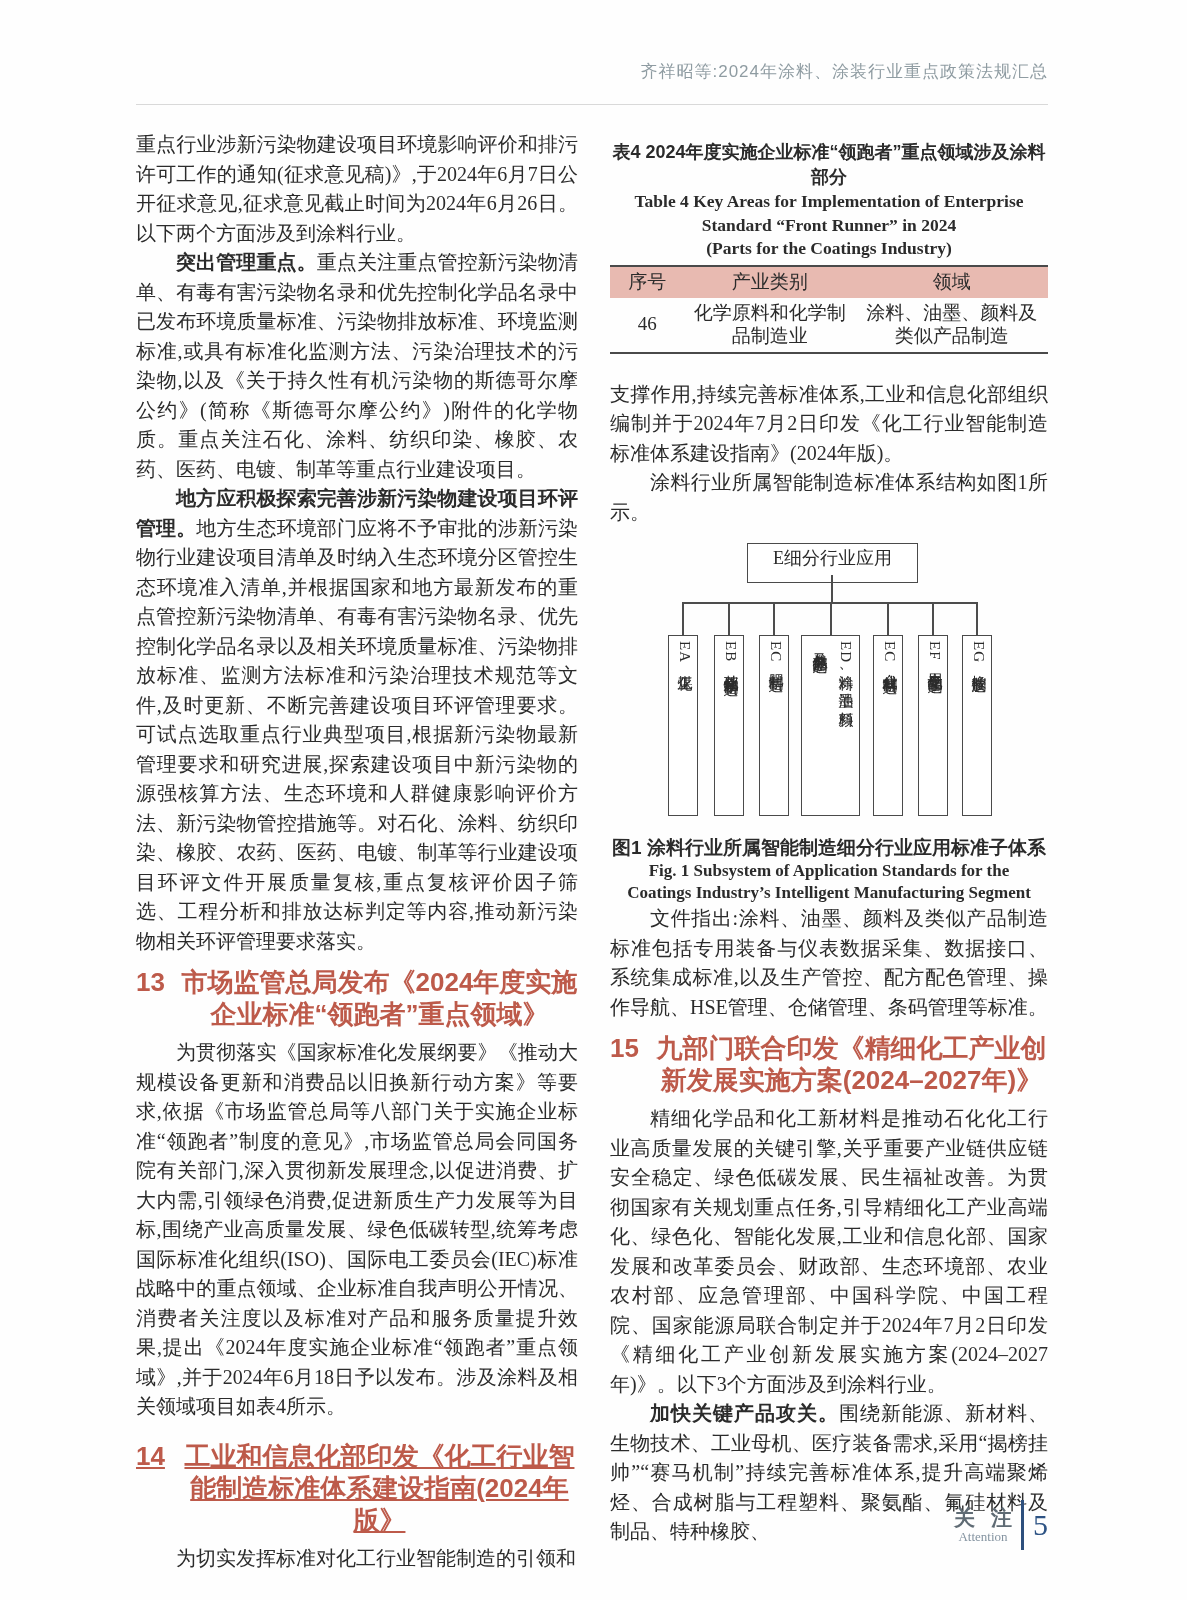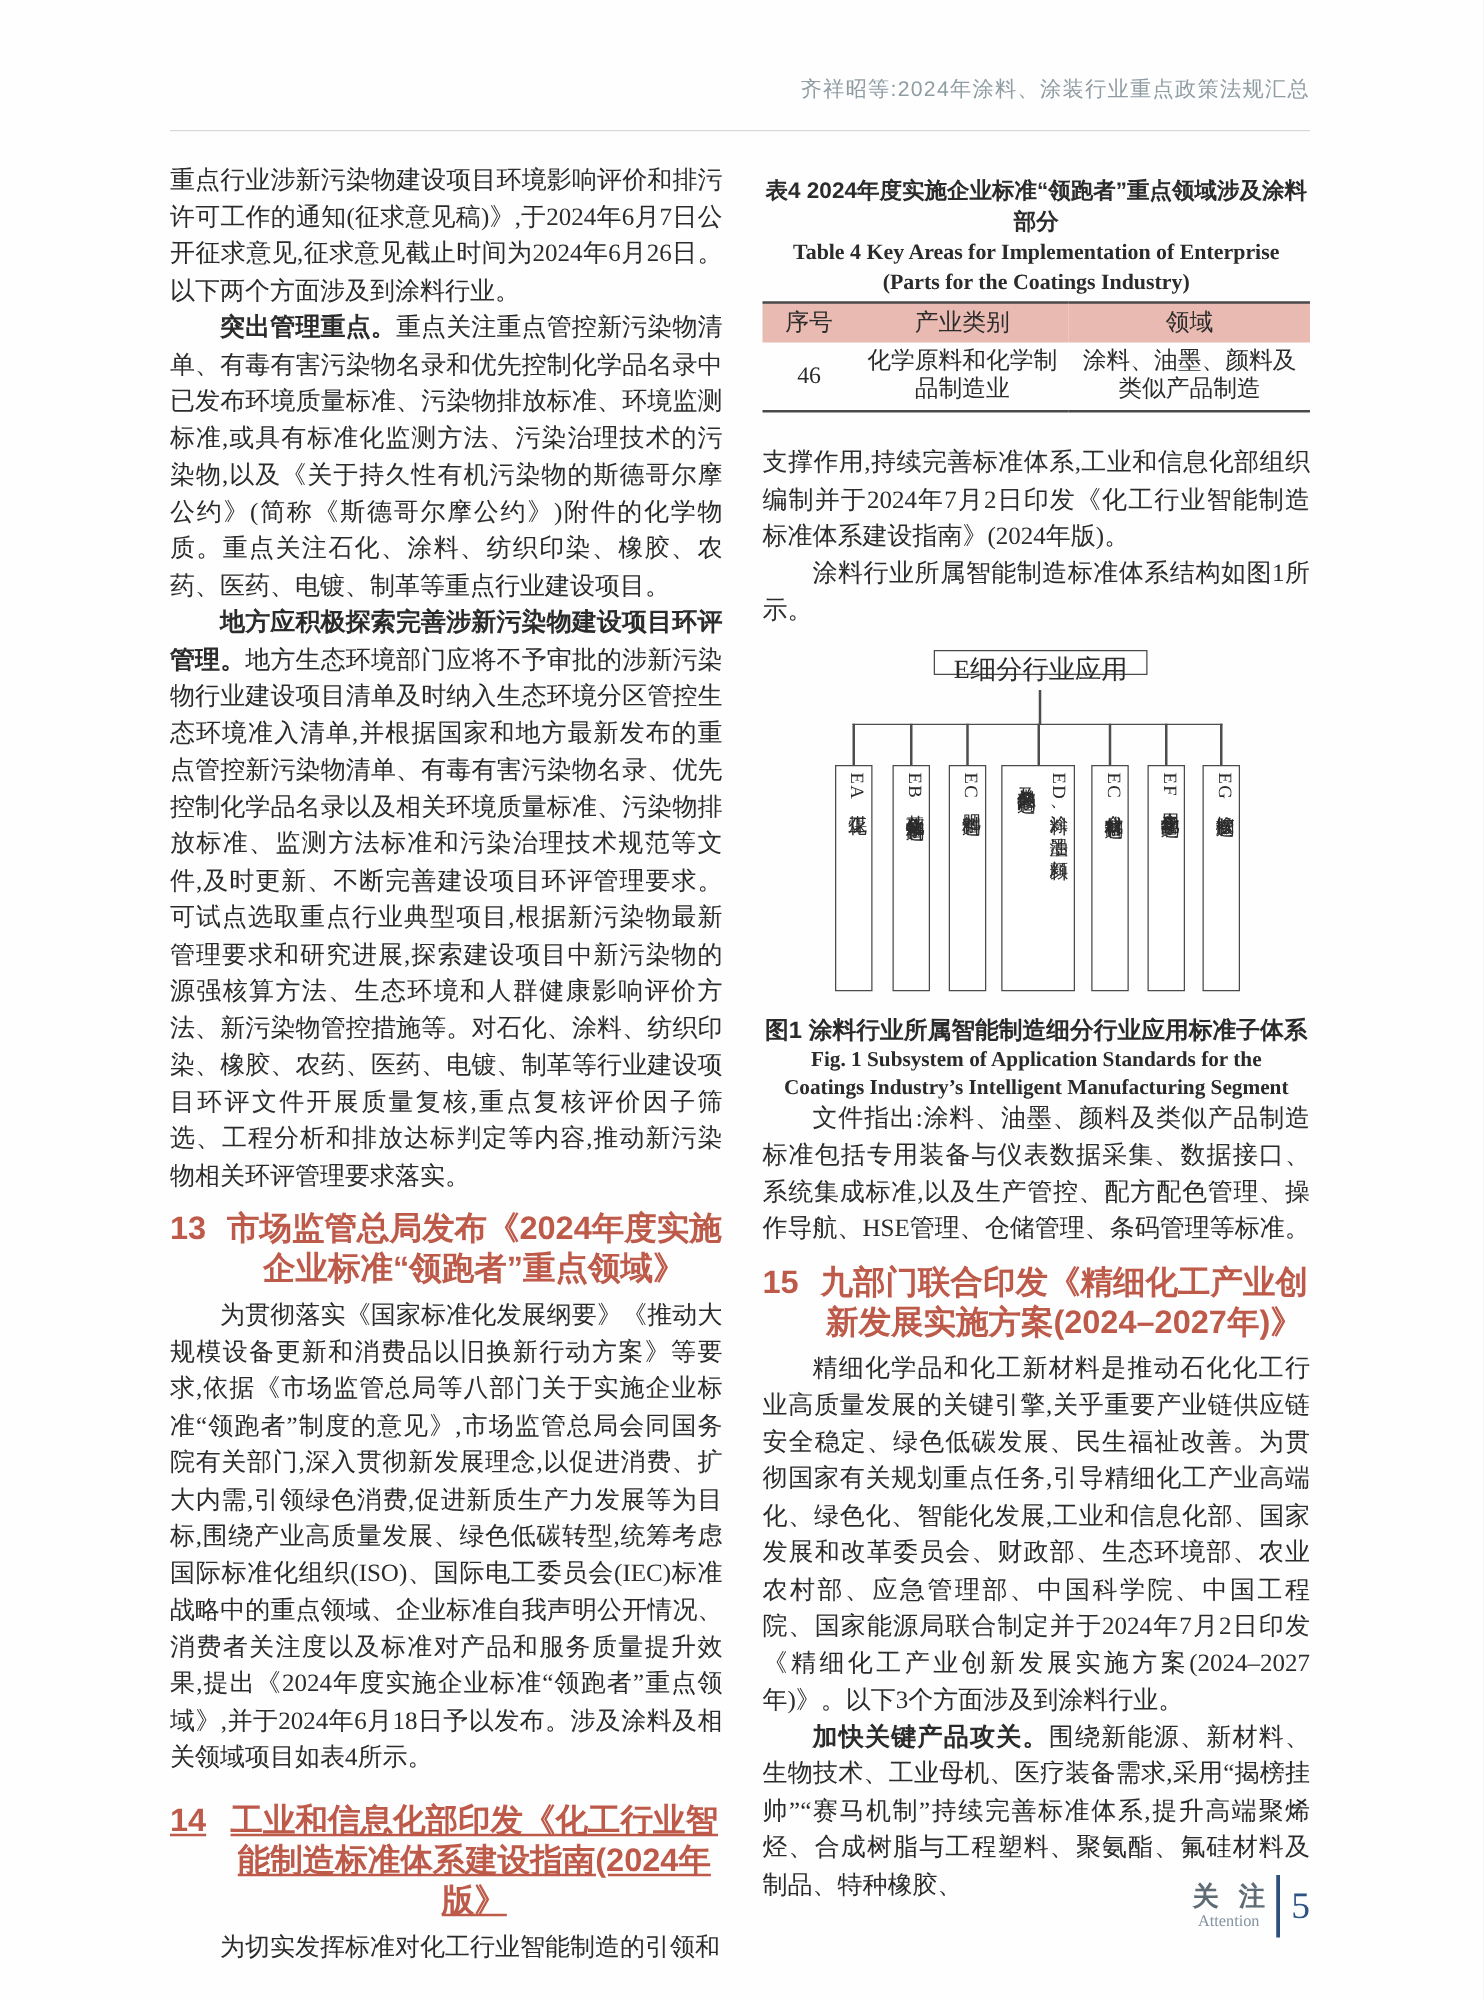--- a/index.html
+++ b/index.html
@@ -73,22 +73,22 @@
     font-size:19px;line-height:23px;
     padding:3px 2px 5px 2px;text-align:center;vertical-align:middle;
   }
   
   .figure-chart{position:relative;height:282px;margin-top:12px;}
   .fig-box{
     position:absolute;border:1.5px solid #4a4a4a;background:#fff;
     box-sizing:border-box;
   }
   .fig-root{
-    left:137px;top:4px;width:171px;height:20px;
-    line-height:29px;text-align:center;font-size:21px;font-family:Liberation Serif, serif;
+    left:137px;top:4px;width:171px;height:40px;
+    line-height:29px;text-align:center;font-size:18px;font-family:Liberation Serif, serif;
   }
   .fig-line{position:absolute;background:#4d4d4d;}
   .vbox{
     top:96px;height:181px;
     writing-mode:vertical-rl;text-orientation:mixed;
     font-size:15px;letter-spacing:1px;line-height:24px;
     padding-top:5px;
   }
   .vbox span{display:block;text-indent:0;line-height:26px;}
   .fig-caption-zh{
@@ -148,20 +148,21 @@
     </div>
 
     <p>为切实发挥标准对化工行业智能制造的引领和</p>
 
   </div>
 
   <div class="col col-right">
 
     <div class="tbl-caption-zh">表4  2024年度实施企业标准“领跑者”重点领域涉及涂料部分</div>
     <div class="tbl-caption-en">Table 4   Key Areas for Implementation of Enterprise</div>
+    <div class="tbl-caption-en">Standard “Front Runner” in 2024</div>
     <div class="tbl-caption-en">(Parts for the Coatings Industry)</div>
 
     <table class="policy-table">
       <thead>
         <tr>
           <th style="width:17%">序号</th>
           <th style="width:39%">产业类别</th>
           <th style="width:44%">领域</th>
         </tr>
       </thead>

